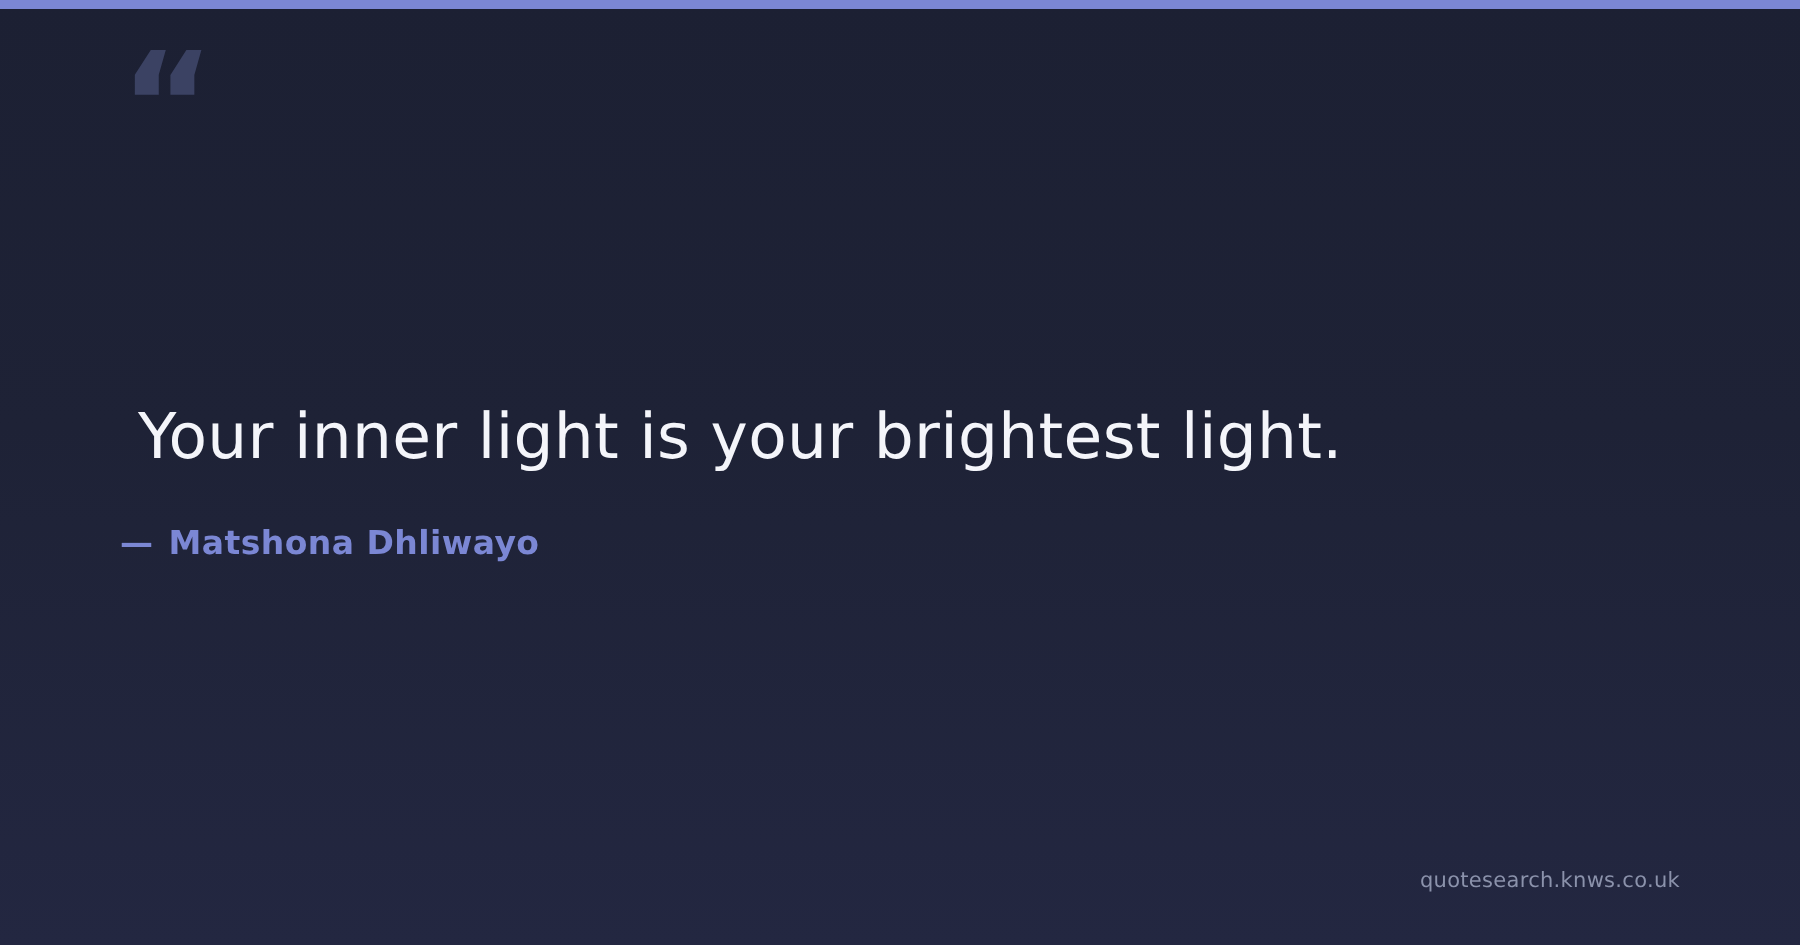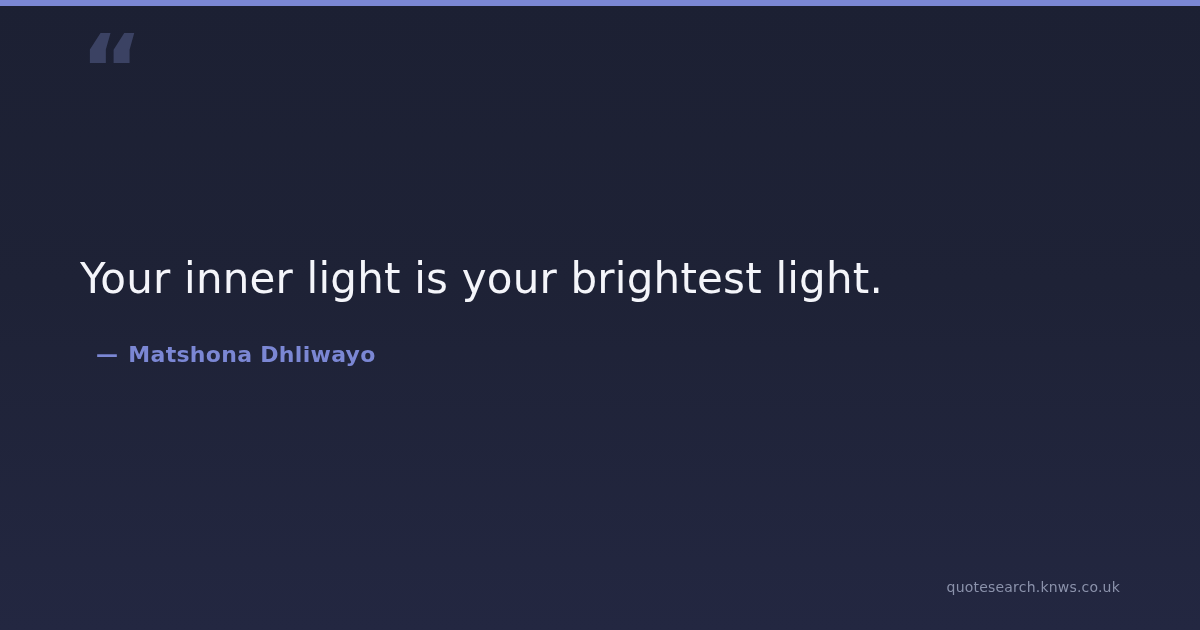--- a/index.html
+++ b/index.html
@@ -50,32 +50,32 @@
 
   
   .quote-block {
     position: absolute;
     left: 80px;
     top: 252px;
     width: 1040px;
   }
 
   .quote-text {
-    margin: 0;
+    margin: 12px;
     font-family: "DejaVu Sans", sans-serif;
     font-size: 42px;
     font-weight: 400;
     line-height: 1.28;
     color: #f4f5fa;
     letter-spacing: 0.2px;
     white-space: pre-wrap;
   }
 
   .quote-author {
-    margin: 16px;
+    margin: 0;
     padding-top: 20px;
     font-family: "DejaVu Sans", sans-serif;
     font-size: 22px;
     font-weight: 700;
     line-height: 1.2;
     color: #7b87d4;
     letter-spacing: 0.3px;
   }
 
   .author-dash {

